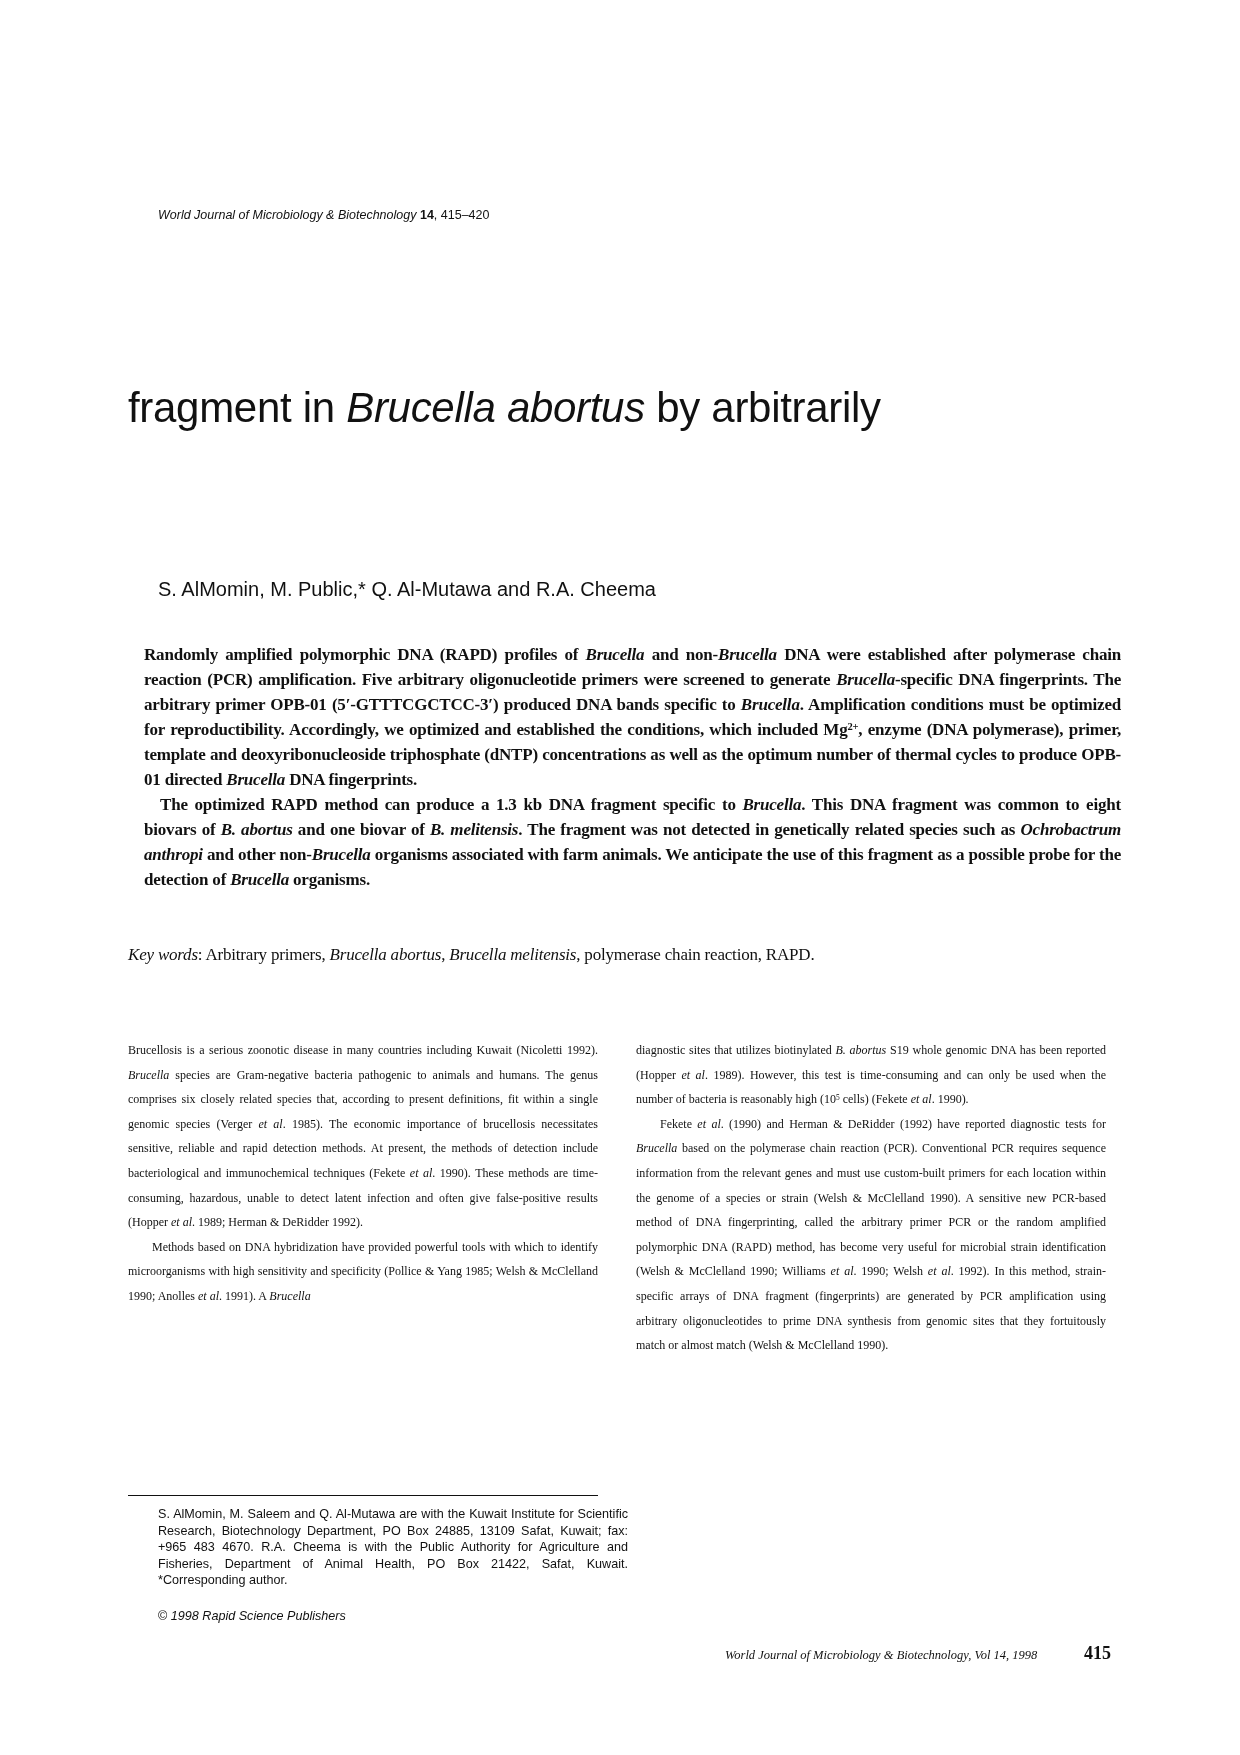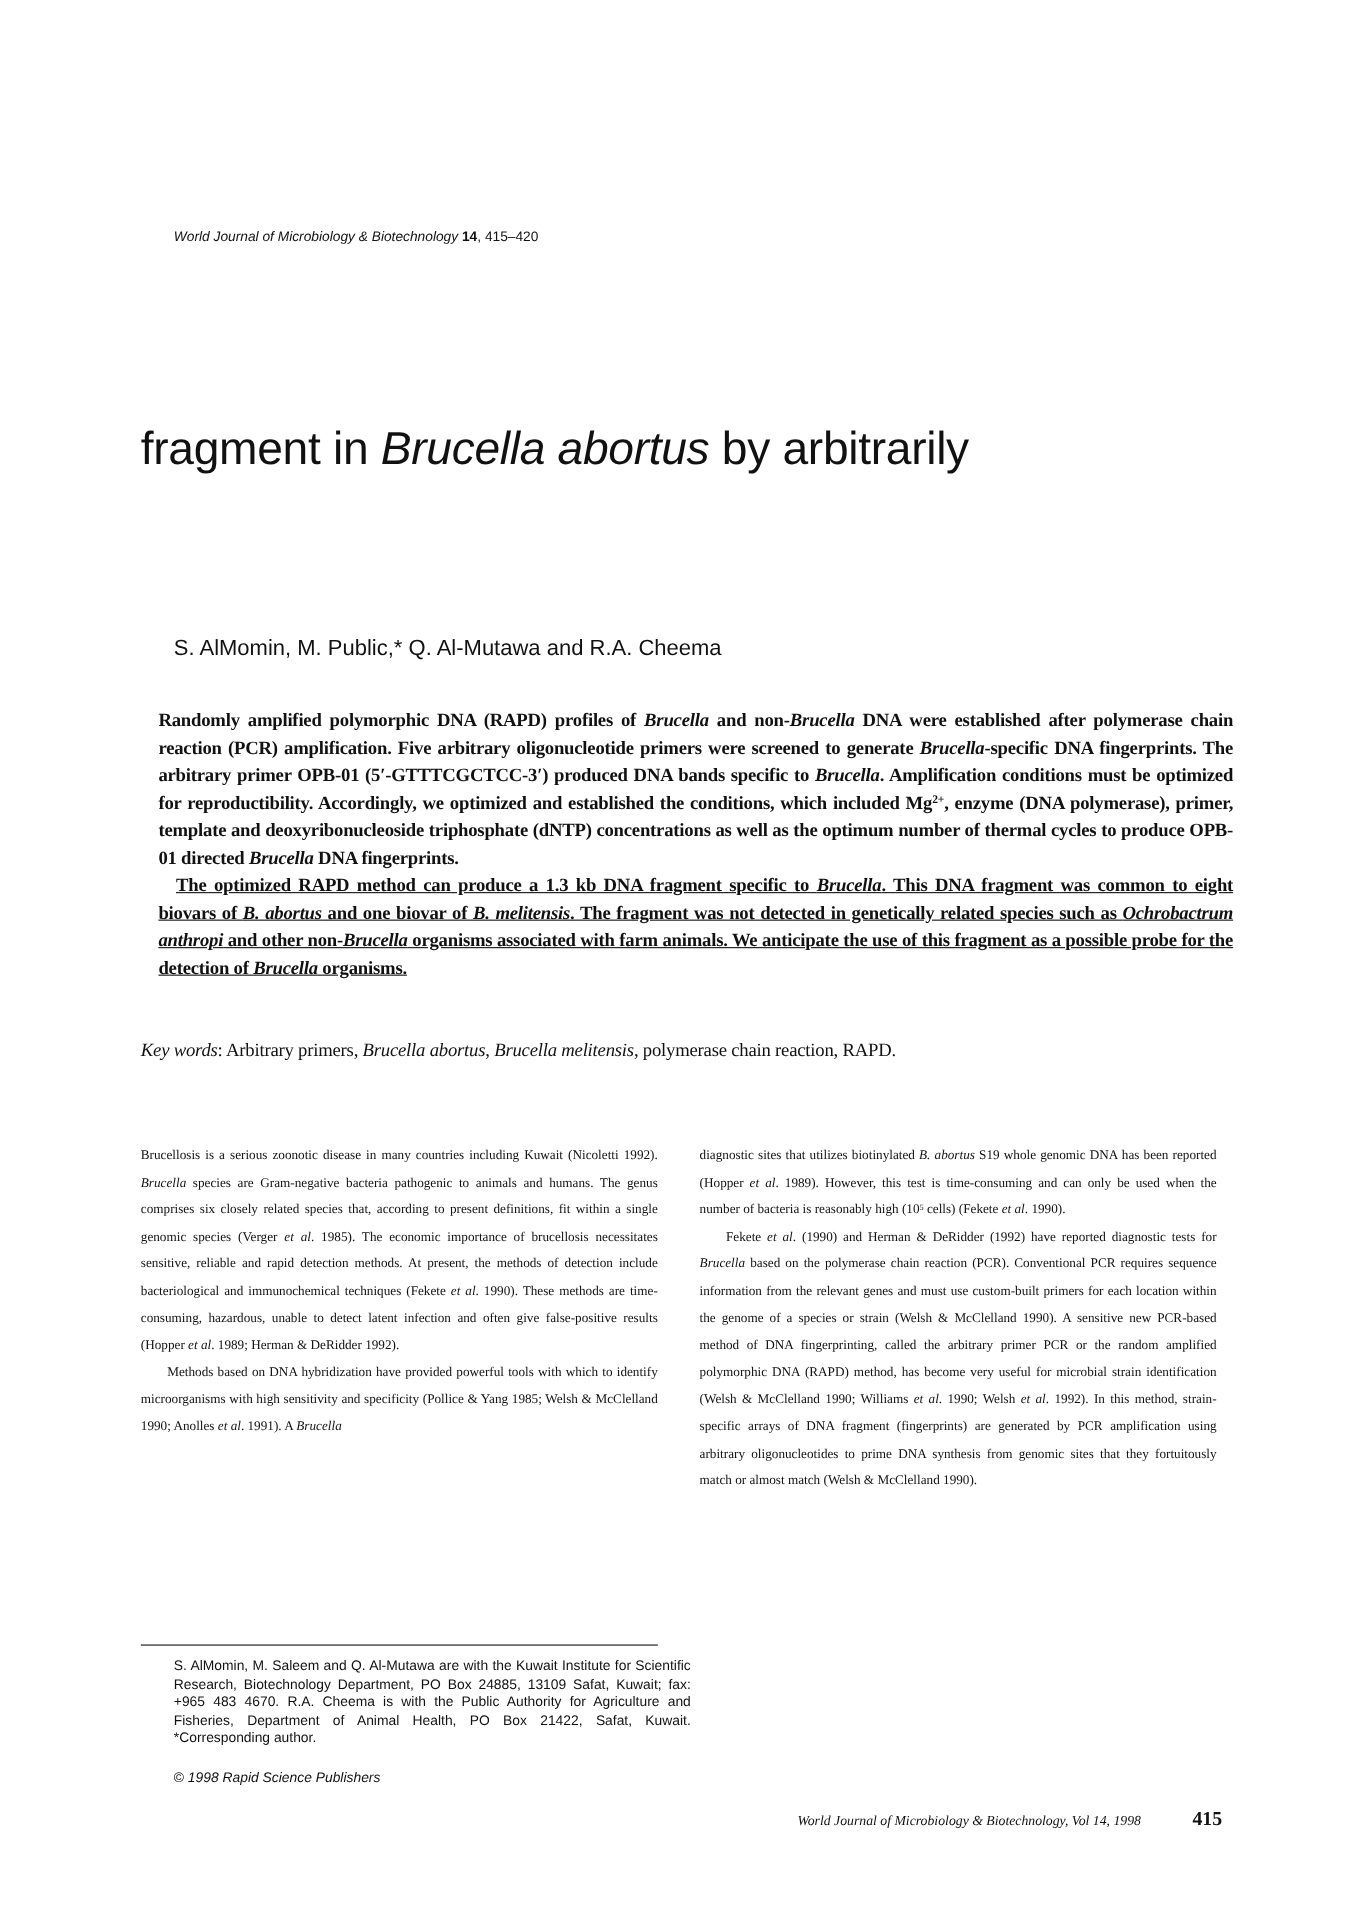--- a/index.html
+++ b/index.html
@@ -7,21 +7,21 @@
   .sans { font-family: "Liberation Sans", "DejaVu Sans", sans-serif; margin-left: 30px; }
   .serif { font-family: "Liberation Serif", "DejaVu Serif", serif; }
   #running-head { position: absolute; left: 128px; top: 208px; font-size: 12.5px; }
   #running-head .j { font-style: italic; }
   #running-head .vol { font-weight: bold; }
   #title { position: absolute; left: 128px; top: 334px; width: 900px; font-size: 42px; line-height: 49px; font-weight: normal; margin: 0; letter-spacing: -0.3px; }
   #title i { font-style: italic; }
   #authors { position: absolute; left: 128px; top: 578px; font-size: 20px; }
   #abstract { position: absolute; left: 128px; top: 642px; width: 977px; font-size: 17px; line-height: 25px; font-weight: bold; text-align: justify; letter-spacing: -0.2px; margin-left: 16px; }
   #abstract p { margin: 0; }
-  #abstract p + p { text-indent: 16px; text-decoration: underline; }
+  #abstract p + p { text-indent: 16px; }
   #abstract i { font-style: italic; }
   #keywords { position: absolute; left: 128px; top: 942px; width: 977px; font-size: 17px; line-height: 25px; letter-spacing: -0.2px; }
   #keywords i { }
   .col { position: absolute; top: 1038px; width: 470px; font-size: 12px; line-height: 24.6px; text-align: justify; }
   .col p { margin: 0; }
   .col p.ind { text-indent: 24px; }
   .col i { font-style: italic; }
   #col-left { left: 128px; }
   #col-right { left: 636px; }
   #footnote-rule { position: absolute; left: 128px; top: 1495px; width: 470px; height: 0; border-top: 1.5px solid #111; }

